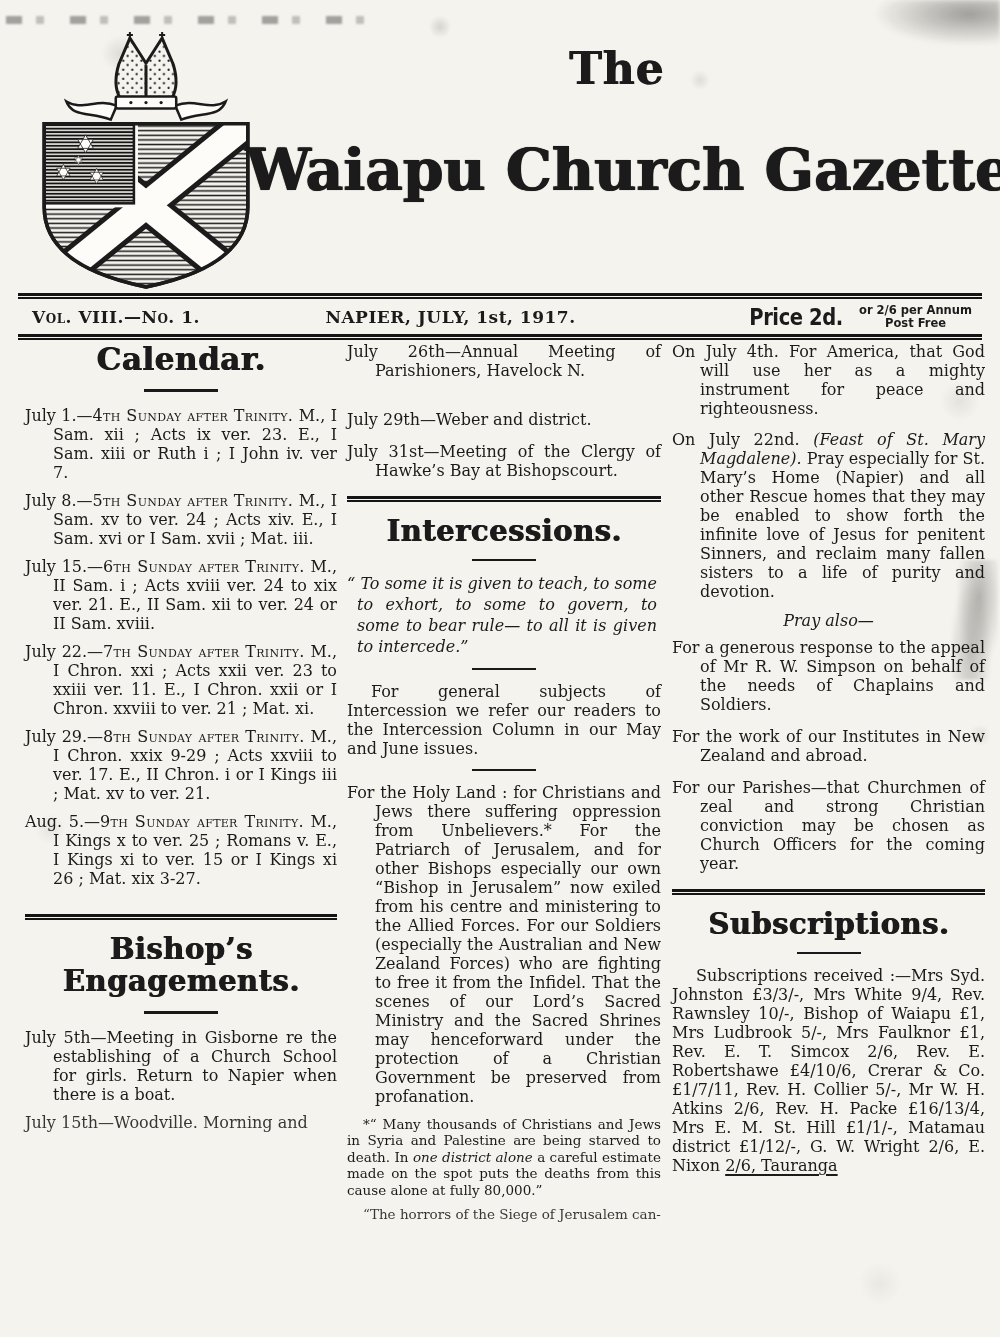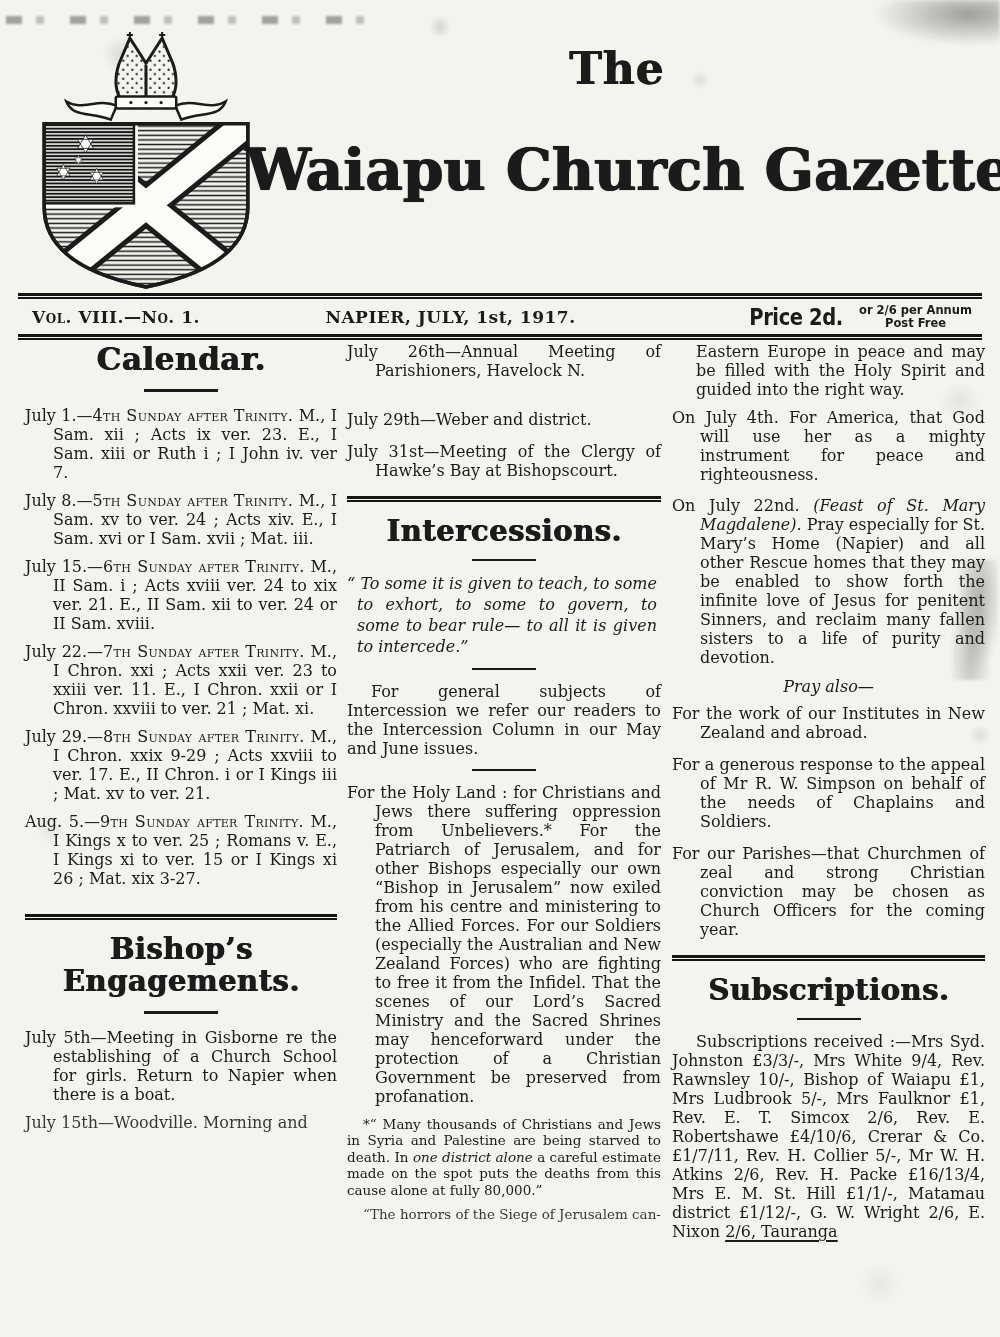--- a/index.html
+++ b/index.html
@@ -235,32 +235,31 @@
 
 
     <p class="entry">For the Holy Land :  for Christians and Jews there suffering oppression from Unbelievers.*  For the Patriarch of Jerusalem, and for other Bishops especially our own “Bishop in Jerusalem” now exiled from his centre and ministering to the Allied Forces.  For our Soldiers (especially the Australian and New Zealand Forces) who are fighting to free it from the Infidel.  That the scenes of our Lord’s Sacred Ministry and the Sacred Shrines may henceforward under the protection of a Christian Government be preserved from profanation.</p>
 
     <p class="footnote"><span>*“ Many thousands of Christians and Jews in Syria and Palestine are being starved to death.  In </span><span class="it">one district alone</span><span> a careful estimate made on the spot puts the deaths from this cause alone at fully 80,000.”</span></p>
 
     <p class="footnote2 cutoff">“The horrors of the Siege of Jerusalem can-</p>
   </div>
 
   <div class="col col3">
-    <p class="cont">Eastern Europe in peace and may be filled with the Holy Spirit and guided into the right way.</p>
 
     <p class="entry" style="margin-bottom:12px">On July 4th.  For America, that God will use her as a mighty instrument for peace and righteousness.</p>
 
     <p class="entry" style="margin-bottom:10px"><span>On July 22nd.</span>
       <span class="it">(Feast of St. Mary Magdalene).</span>
       <span>Pray especially for St. Mary’s Home (Napier) and all other Rescue homes that they may be enabled to show forth the infinite love of Jesus for penitent Sinners, and reclaim many fallen sisters to a life of purity and devotion.</span></p>
 
     <p class="label-it">Pray also—</p>
 
+    <p class="entry" style="margin-bottom:13px">For a generous response to the appeal of Mr R. W. Simpson on behalf of the needs of Chaplains and Soldiers.</p>
     <p class="entry" style="margin-bottom:13px">For the work of our Institutes in New Zealand and abroad.</p>
-    <p class="entry" style="margin-bottom:13px">For a generous response to the appeal of Mr R. W. Simpson on behalf of the needs of Chaplains and Soldiers.</p>
     <p class="entry">For our Parishes—that Churchmen of zeal and strong Christian conviction may be chosen as Church Officers for the coming year.</p>
 
     <div class="rule-d rule-block"></div>
     <h2 class="sect small">Subscriptions.</h2>
     <div class="sep thin"></div>
 
     <p class="para fli"><span>Subscriptions received :—Mrs Syd. Johnston £3/3/-, Mrs White 9/4, Rev. Rawnsley 10/-, Bishop of Waiapu £1, Mrs Ludbrook 5/-, Mrs Faulknor £1, Rev. E. T. Simcox 2/6, Rev. E. Robertshawe £4/10/6, Crerar &amp; Co. £1/7/11, Rev. H. Collier 5/-, Mr W. H. Atkins 2/6, Rev. H. Packe £16/13/4, Mrs E. M. St. Hill £1/1/-, Matamau district £1/12/-, G. W. Wright 2/6, E. Nixon </span><span class="ul">2/6, Tauranga</span></p>
   </div>
 
 </div>

